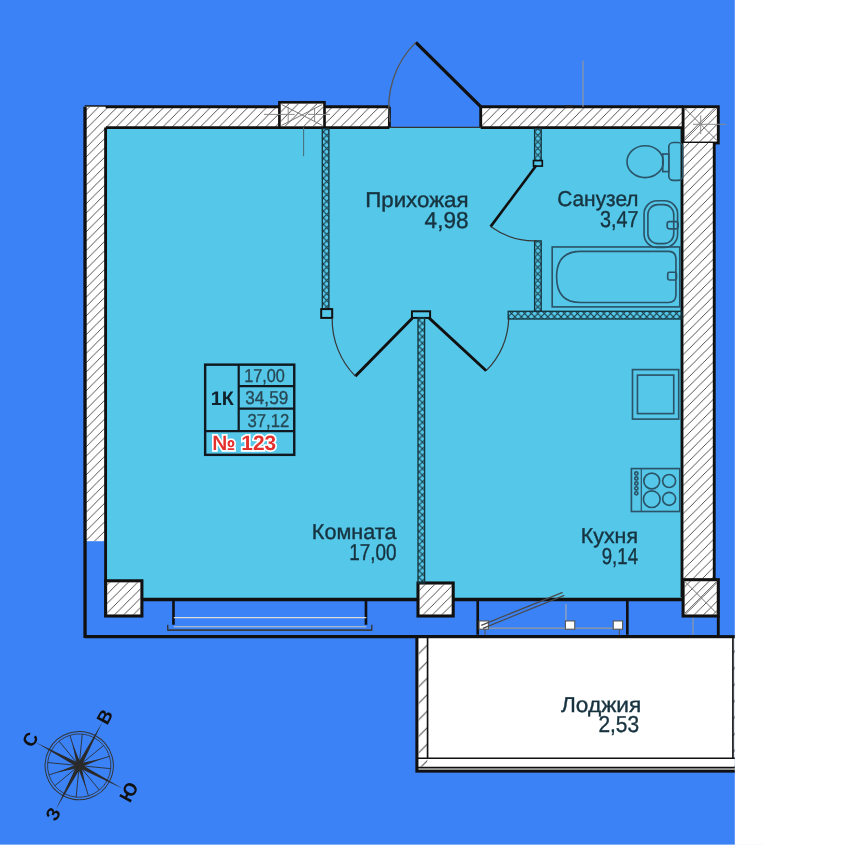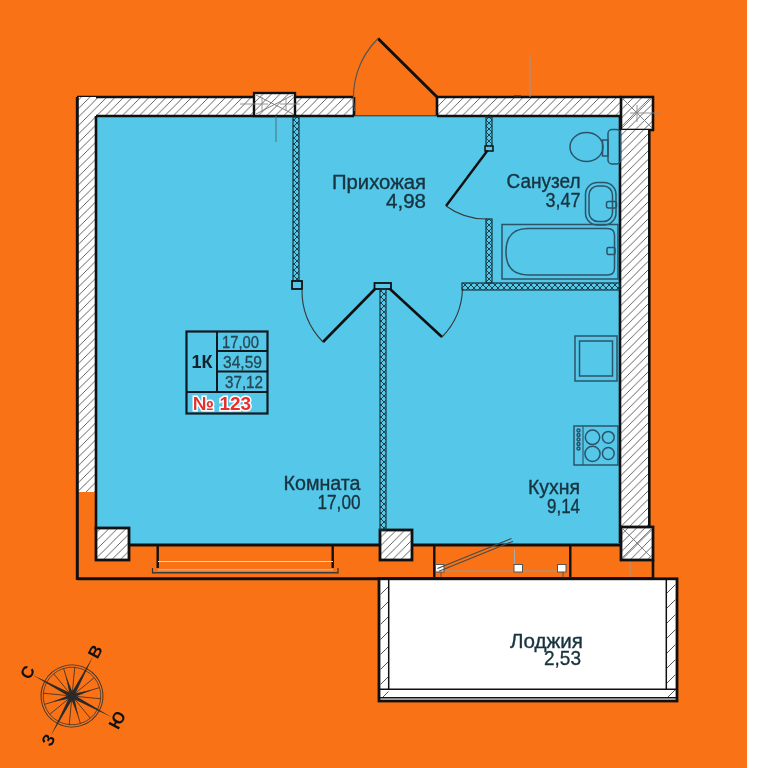--- a/index.html
+++ b/index.html
@@ -1,16 +1,16 @@
 <!DOCTYPE html>
 <html><head>
 <meta charset="utf-8">
 <style>
   html,body{margin:0;padding:0;background:#ffffff;}
-  #page{width:747px;height:768px;position:relative;background:#f97316;overflow:hidden;}
+  #page{width:668px;height:768px;position:relative;background:#3b82f6;overflow:hidden;}
   svg{position:absolute;top:0;left:0;}
   text{font-family:"Liberation Sans",sans-serif;}
 </style>
 </head>
 <body>
 <div id="page">
 <svg width="768" height="768" viewBox="0 0 768 768">
 <defs>
   <pattern id="h" width="8.5" height="8.5" patternUnits="userSpaceOnUse">
     <path d="M-2,10.5 L10.5,-2 M-2,2 L2,-2 M6.5,10.5 L10.5,6.5" stroke="#3a3a3a" stroke-width="0.8" fill="none"></path>

